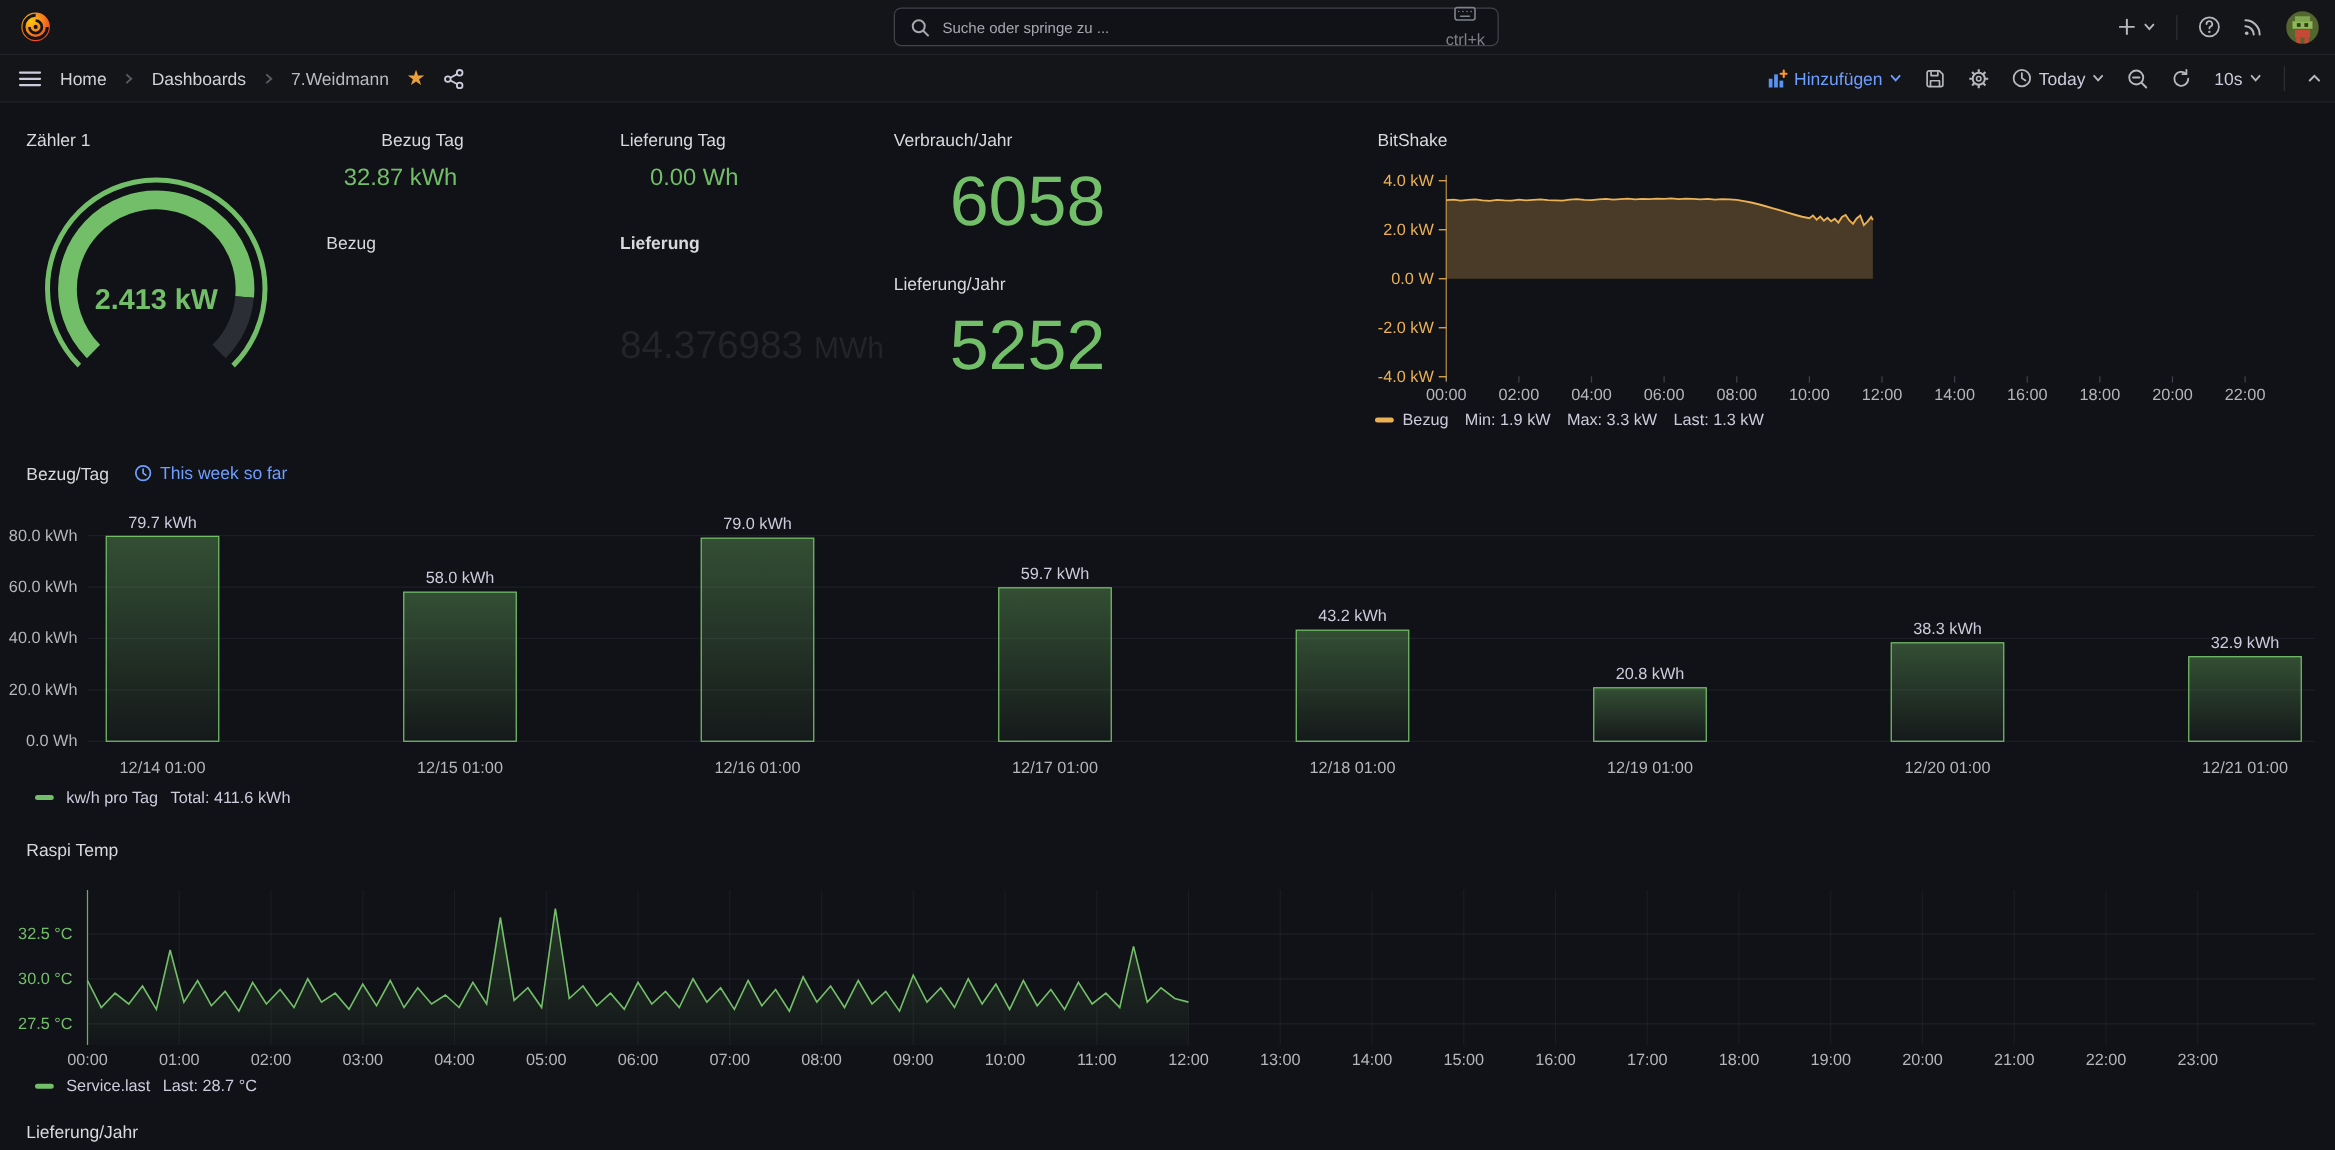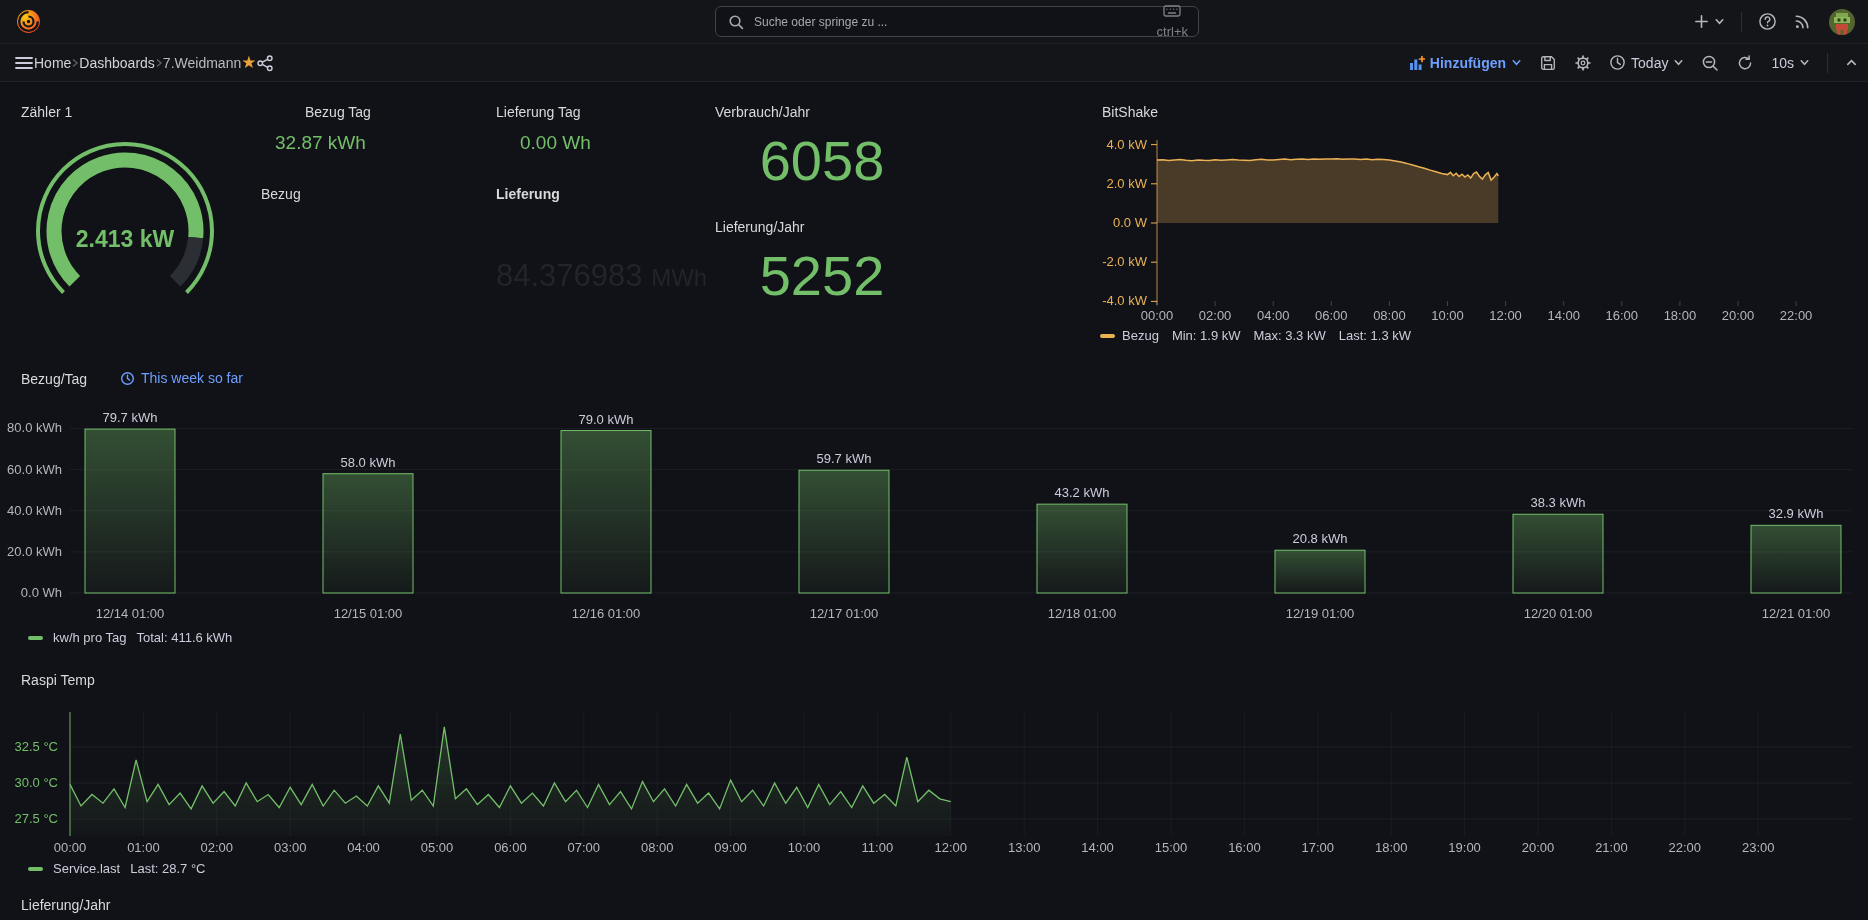--- a/index.html
+++ b/index.html
@@ -17,21 +17,21 @@
   .vdiv{width:1px;height:20px;background:#2c2e34;}
   .searchbox{position:absolute;left:715px;top:6px;width:484px;height:31px;background:#111217;
              border:1px solid #3f434b;border-radius:6px;display:flex;align-items:center;
              padding:0 10px 0 12px;box-sizing:border-box;gap:8px;}
   .searchbox input{flex:1;background:transparent;border:0;outline:0;color:#ccccdc;
                    font-size:12px;font-family:inherit;}
   .searchbox input::placeholder{color:#a6a8af;}
   .shortcut{display:flex;align-items:center;gap:6px;color:#7e8187;font-size:13px;white-space:nowrap;flex-direction:column;}
   .crumb{font-size:14px;color:#d2d3d8;white-space:nowrap;}
   .crumb.current{color:#b9bbc1;}
-  .bluelink{color:#6E9FFF;font-size:14px;font-weight:700;white-space:nowrap;}
+  .bluelink{color:#6E9FFF;font-size:14px;font-weight:400;white-space:nowrap;}
   .toolbtn{display:flex;align-items:center;gap:5px;color:#ccccdc;font-size:14px;}
   
   .ptitle{position:absolute;font-size:14px;font-weight:500;color:#d8d9da;white-space:nowrap;}
   .statval{position:absolute;color:#73BF69;font-size:19px;font-weight:500;white-space:nowrap;}
   .bigval{position:absolute;color:#73BF69;font-size:31px;font-weight:500;white-space:nowrap;}
   .bigval .unit{font-size:24px;}
   .bigval.dim{color:#22242a;}
   .hugeval{position:absolute;color:#73BF69;font-size:56px;font-weight:500;white-space:nowrap;
            width:220px;text-align:center;}
   .legend{position:absolute;display:flex;align-items:center;gap:14px;font-size:13px;
@@ -130,21 +130,21 @@
             <rect x="8" y="16" width="12" height="6" fill="#C34A36"></rect>
             <rect x="9" y="22" width="3.5" height="5" fill="#C34A36"></rect>
             <rect x="15.5" y="22" width="3.5" height="5" fill="#C34A36"></rect>
           </g>
         </svg>
       </span>
     </div>
   </div>
 
   <div class="subnav">
-    <div class="navgroup abs" style="left:14px;top:0;">
+    <div class="navgroup abs" style="left:14px;top:0;gap:14px;">
       <span class="icon">
         <svg width="20" height="16" viewBox="0 0 20 16" fill="none" stroke="#ccccdc" stroke-width="1.8" stroke-linecap="round">
           <line x1="2" y1="3" x2="18" y2="3"></line>
             <line x1="2" y1="8" x2="18" y2="8"></line>
             <line x1="2" y1="13" x2="18" y2="13"></line>
         </svg>
       </span>
       <span class="crumb">Home</span>
       <span class="icon">
         <svg width="8" height="10" viewBox="0 0 8 10" fill="none" stroke="#5a5c63" stroke-width="1.5">
@@ -419,21 +419,21 @@
     <span style="display:flex;align-items:center;gap:7px;">
       <span class="lmark" style="background:#EBB155;"></span>
       <span>Bezug</span>
     </span>
     <span>Min: 1.9 kW</span>
     <span>Max: 3.3 kW</span>
     <span>Last: 1.3 kW</span>
   </div>
 
   <div class="ptitle" style="left:21px;top:371px;">Bezug/Tag</div>
-  <div class="panel-link" style="left:120px;top:370px;align-items:flex-end;">
+  <div class="panel-link" style="left:107px;top:370px;align-items:flex-end;">
     <span class="icon">
       <svg width="15" height="15" viewBox="0 0 16 16" fill="none" stroke="#6E9FFF" stroke-width="1.5" stroke-linecap="round">
         <circle cx="8" cy="8" r="6.2"></circle>
           <path d="M8 4.6 V8 l2.3 1.7"></path>
       </svg>
     </span>
     <span class="bluelink" style="font-weight:400;">This week so far</span>
   </div>
   <div class="legend" style="left:28px;top:630px;gap:10px;">
     <span class="lmark" style="background:#73BF69;"></span>

